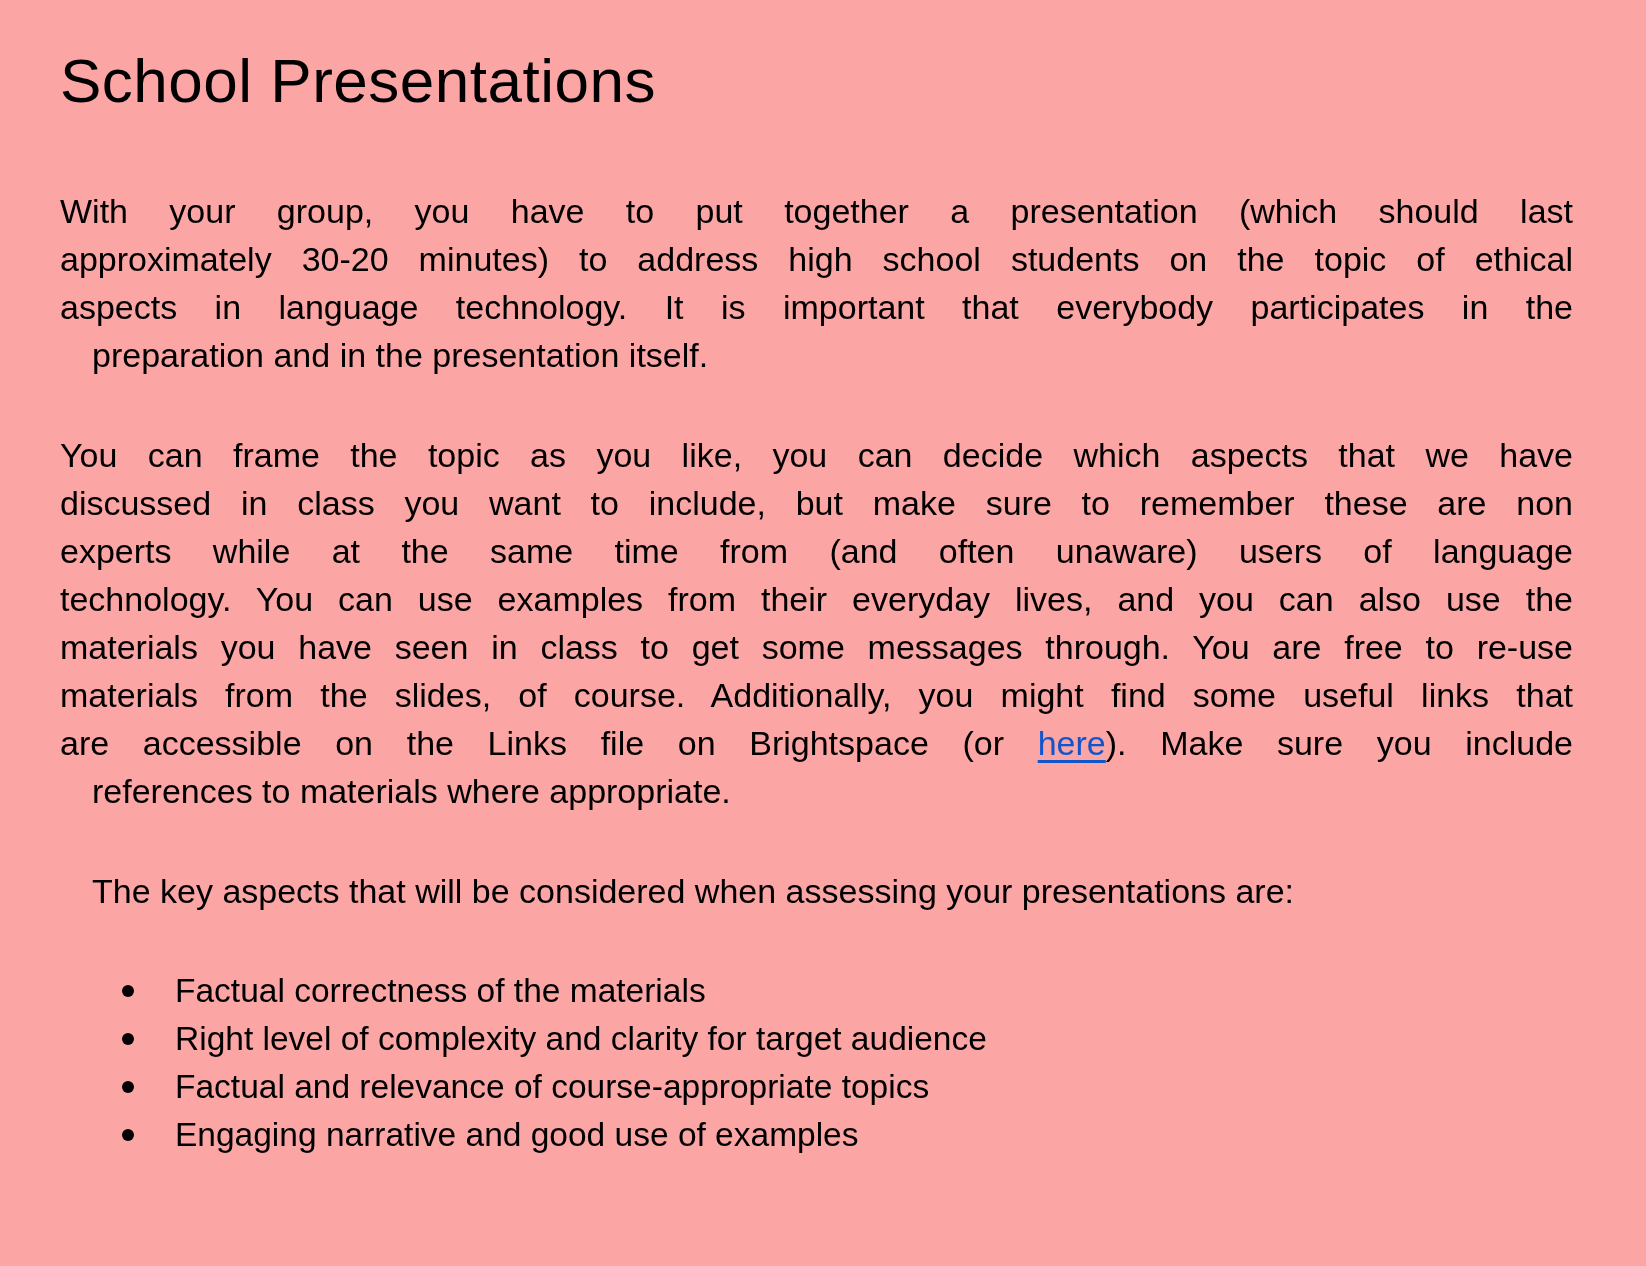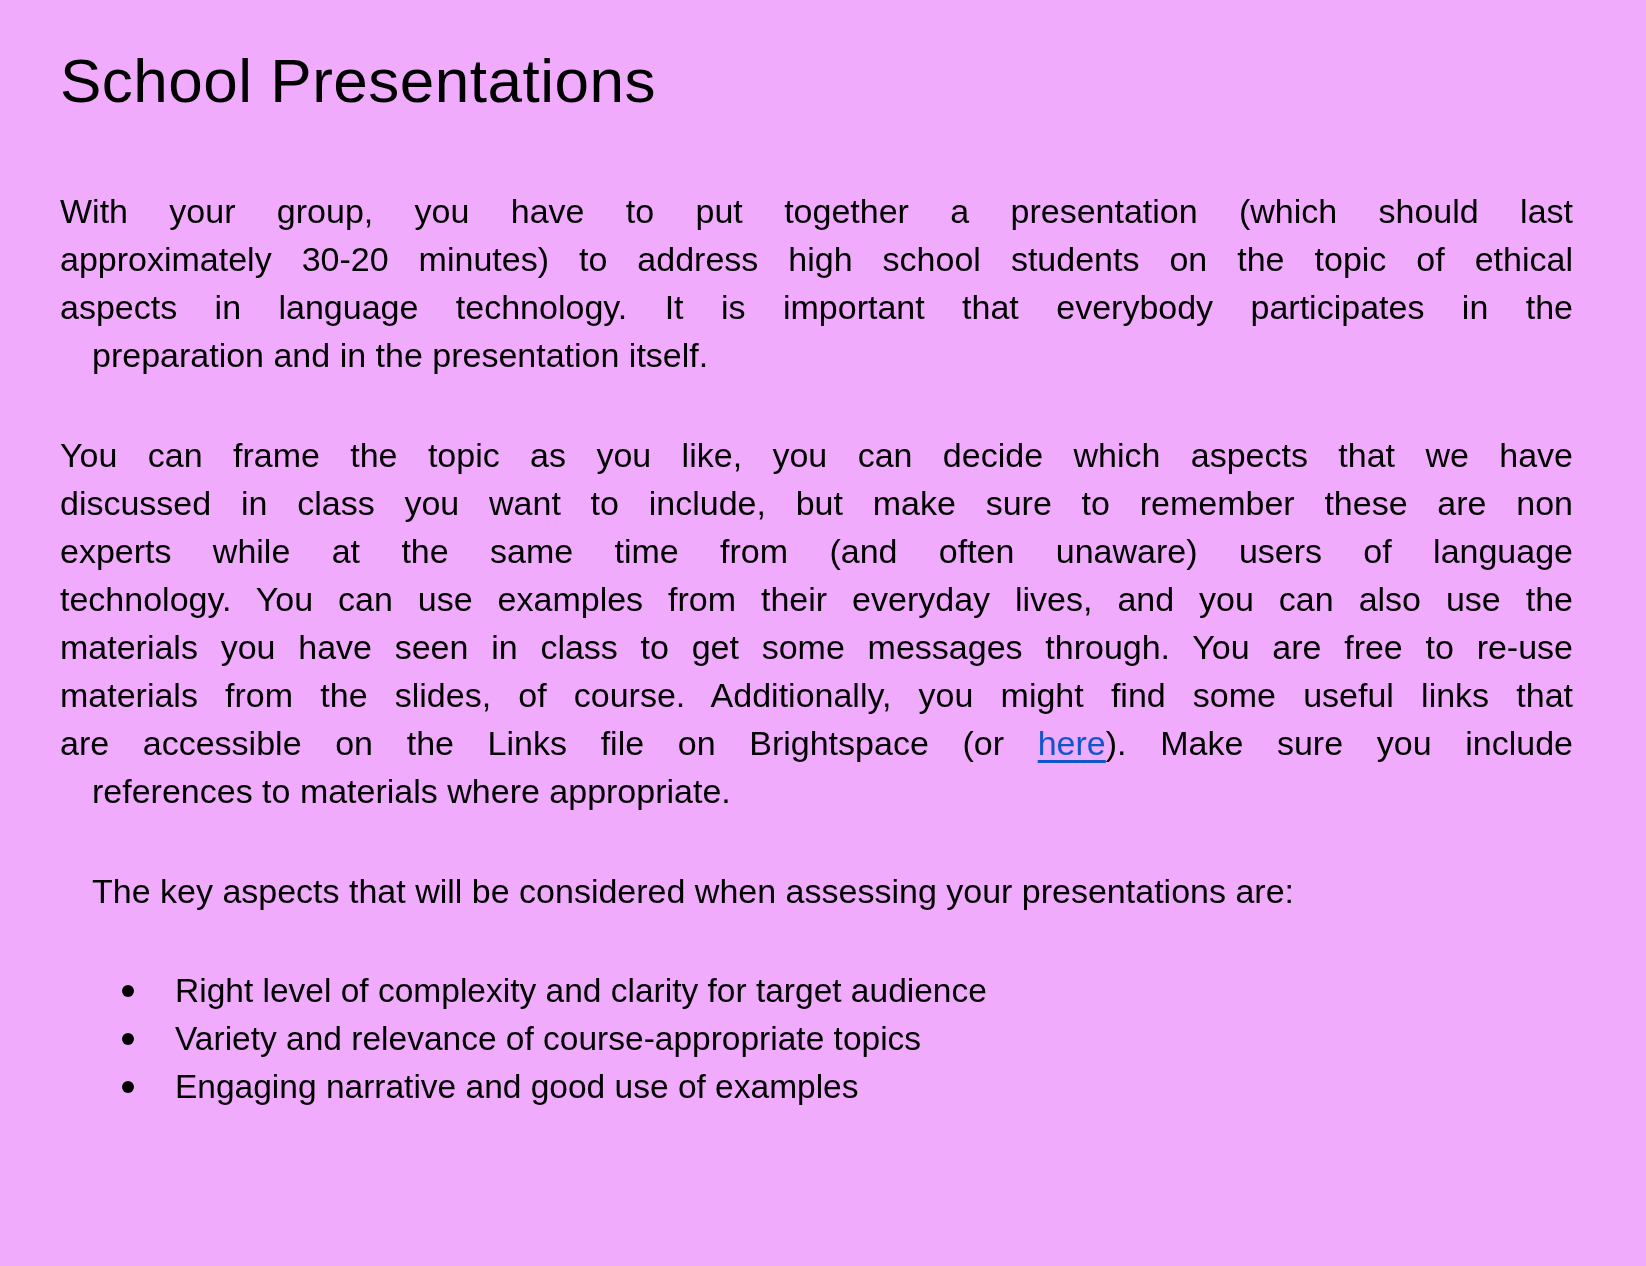--- a/index.html
+++ b/index.html
@@ -5,21 +5,21 @@
   html, body {
     margin: 0;
     padding: 0;
     background: #ffffff;
   }
   .page {
     box-sizing: border-box;
     width: 1646px;
     height: 1266px;
     padding: 44px 73px 40px 60px;
-    background: #f0abfc;
+    background: #fca5a5;
     font-family: "Liberation Sans", "DejaVu Sans", sans-serif;
     color: #000000;
     overflow: hidden;
   }
   .doc-title {
     font-size: 62px;
     font-weight: 400;
     line-height: 74px;
     margin: 0 0 69px 0;
     letter-spacing: 0.5px;
@@ -89,18 +89,19 @@
     <div class="jline">technology. You can use examples from their everyday lives, and you can also use the</div>
     <div class="jline">materials you have seen in class to get some messages through. You are free to re-use</div>
     <div class="jline">materials from the slides, of course. Additionally, you might find some useful links that</div>
     <div class="jline"><span>are accessible on the Links file on Brightspace (or </span><a href="#" class="doc-link">here</a><span>). Make sure you include</span></div>
     <div class="lline">references to materials where appropriate.</div>
   </section>
 
   <p class="para lline">The key aspects that will be considered when assessing your presentations are:</p>
 
   <ul class="bullets">
+    <li><span class="bullet-dot"></span><span>Factual correctness of the materials</span></li>
     <li><span class="bullet-dot"></span><span>Right level of complexity and clarity for target audience</span></li>
-    <li><span class="bullet-dot"></span><span>Variety and relevance of course-appropriate topics</span></li>
+    <li><span class="bullet-dot"></span><span>Factual and relevance of course-appropriate topics</span></li>
     <li><span class="bullet-dot"></span><span>Engaging narrative and good use of examples</span></li>
   </ul>
 
 </main>
 
 </body></html>

